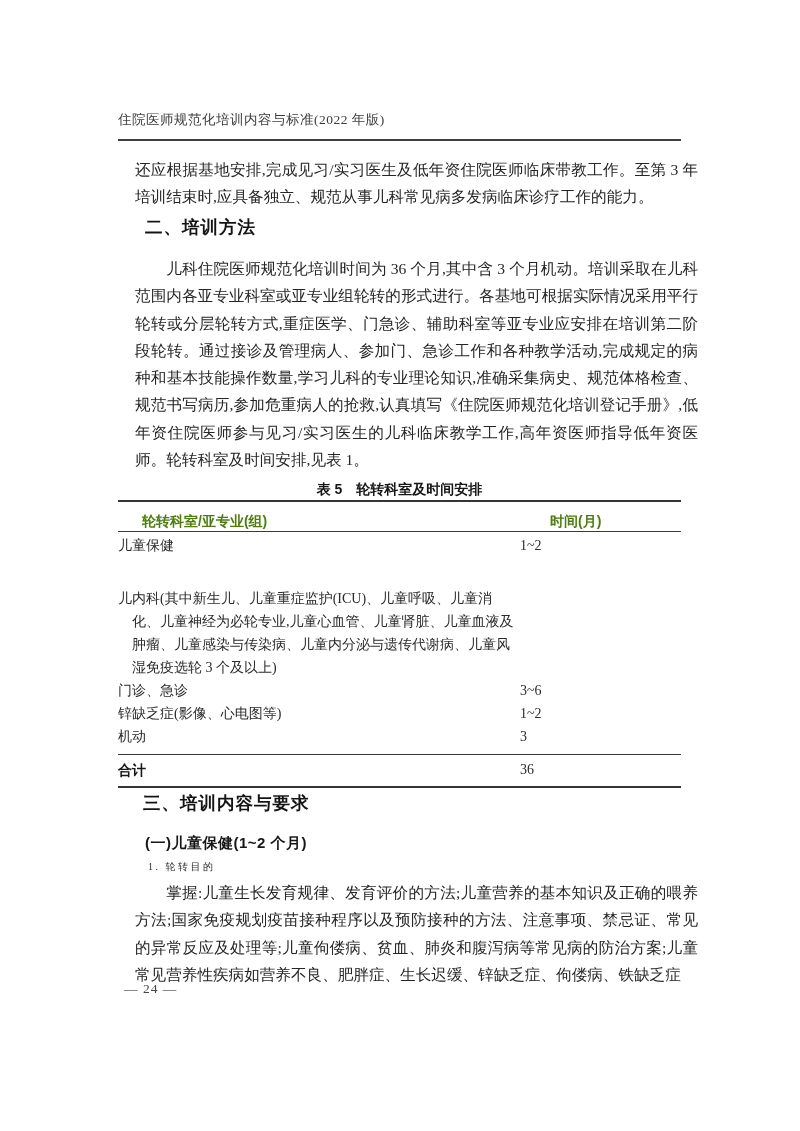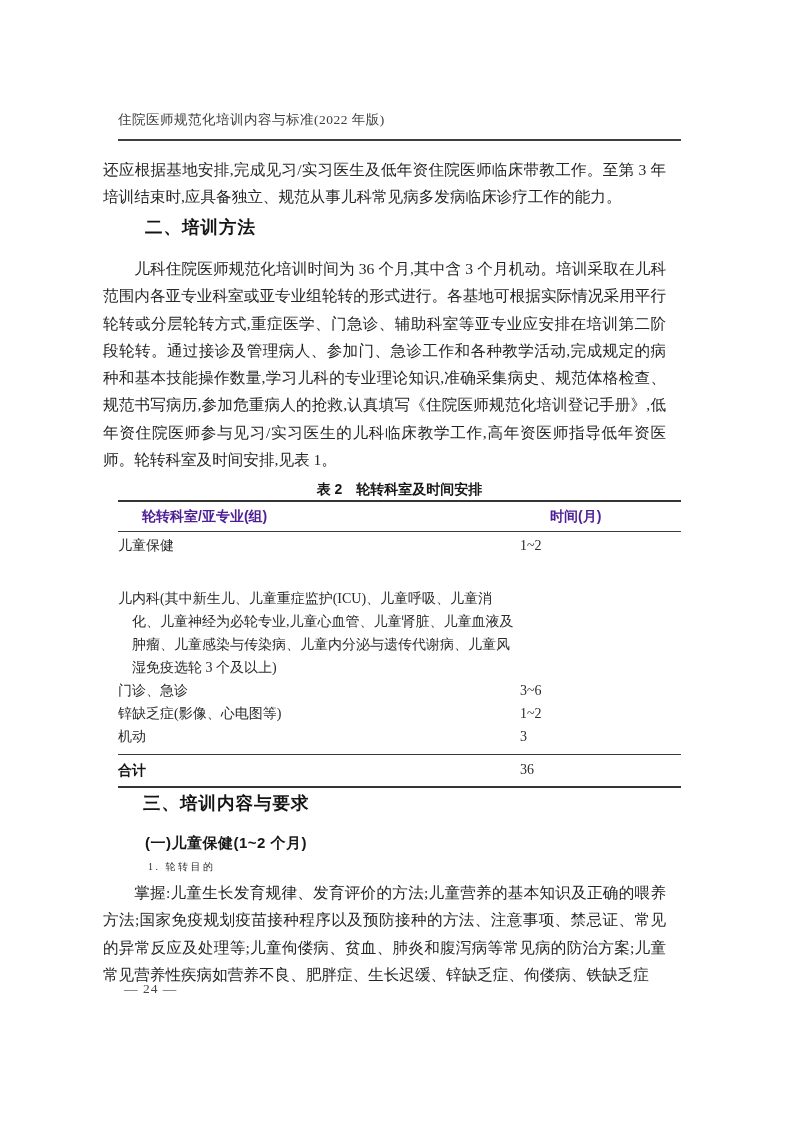--- a/index.html
+++ b/index.html
@@ -16,21 +16,21 @@
     position:absolute; left:118px; top:111px; width:563px;
     font-size:13.5px; line-height:18px; color:#3d3d3d;
     letter-spacing:0.5px;
   }
   .header-rule {
     position:absolute; left:118px; top:139px; width:563px; height:2px;
     background:#3f3f3f;
   }
   
   .para {
-    position:absolute; left:103px; width:563px;
+    position:absolute; left:135px; width:563px;
     font-size:15.6px; line-height:27.3px;
     text-align:justify; color:#262626;
   }
   .para-intro { top:156px; }
   .para-methods { top:255px; text-indent:2em; }
   .para-objectives { top:879px; text-indent:2em; }
   
   .sec-heading {
     position:absolute; left:145px;
     font-family:"Liberation Sans","DejaVu Sans",sans-serif;
@@ -59,24 +59,24 @@
   }
   .schedule-table {
     position:absolute; left:118px; top:500px; width:563px;
     border-top:2px solid #353535;
     font-size:14px; color:#2a2a2a;
   }
   .t-row { display:flex; }
   .t-c1 { width:402px; box-sizing:border-box; }
   .t-c2 { width:161px; box-sizing:border-box; }
   .t-head {
-    height:29px; align-items:center;
+    height:29px; align-items:flex-end;
     border-bottom:1px solid #3a3a3a;
     font-family:"Liberation Sans","DejaVu Sans",sans-serif;
-    font-weight:700; color:#4c1d95;
+    font-weight:700; color:#4d7c0f;
   }
   .t-head .t-c1 { padding-left:24px; }
   .t-head .t-c2 { padding-left:30px; }
   .t-body { padding-bottom:6px;font-family:Liberation Serif, serif; }
   .t-body .t-row { line-height:23px; }
   .row-gap-sm { margin-top:2px; }
   .row-gap-md { margin-top:4px; }
   .cell-multiline {
     white-space:pre-line;
     padding-left:1em; text-indent:-1em;margin-top:26px;
@@ -104,21 +104,21 @@
 
   <div class="running-header">住院医师规范化培训内容与标准(2022 年版)</div>
   <div class="header-rule"></div>
 
   <div class="para para-intro">还应根据基地安排,完成见习/实习医生及低年资住院医师临床带教工作。至第 3 年培训结束时,应具备独立、规范从事儿科常见病多发病临床诊疗工作的能力。</div>
 
   <div class="sec-heading sec-methods">二、培训方法</div>
 
   <div class="para para-methods">儿科住院医师规范化培训时间为 36 个月,其中含 3 个月机动。培训采取在儿科范围内各亚专业科室或亚专业组轮转的形式进行。各基地可根据实际情况采用平行轮转或分层轮转方式,重症医学、门急诊、辅助科室等亚专业应安排在培训第二阶段轮转。通过接诊及管理病人、参加门、急诊工作和各种教学活动,完成规定的病种和基本技能操作数量,学习儿科的专业理论知识,准确采集病史、规范体格检查、规范书写病历,参加危重病人的抢救,认真填写《住院医师规范化培训登记手册》,低年资住院医师参与见习/实习医生的儿科临床教学工作,高年资医师指导低年资医师。轮转科室及时间安排,见表 1。</div>
 
-  <div class="table-title">表 2　轮转科室及时间安排</div>
+  <div class="table-title">表 5　轮转科室及时间安排</div>
 
   <div class="schedule-table">
     <div class="t-row t-head">
       <div class="t-c1">轮转科室/亚专业(组)</div>
       <div class="t-c2">时间(月)</div>
     </div>
     <div class="t-body">
       <div class="t-row row-gap-sm">
         <div class="t-c1">儿童保健</div>
         <div class="t-c2">1~2</div>

